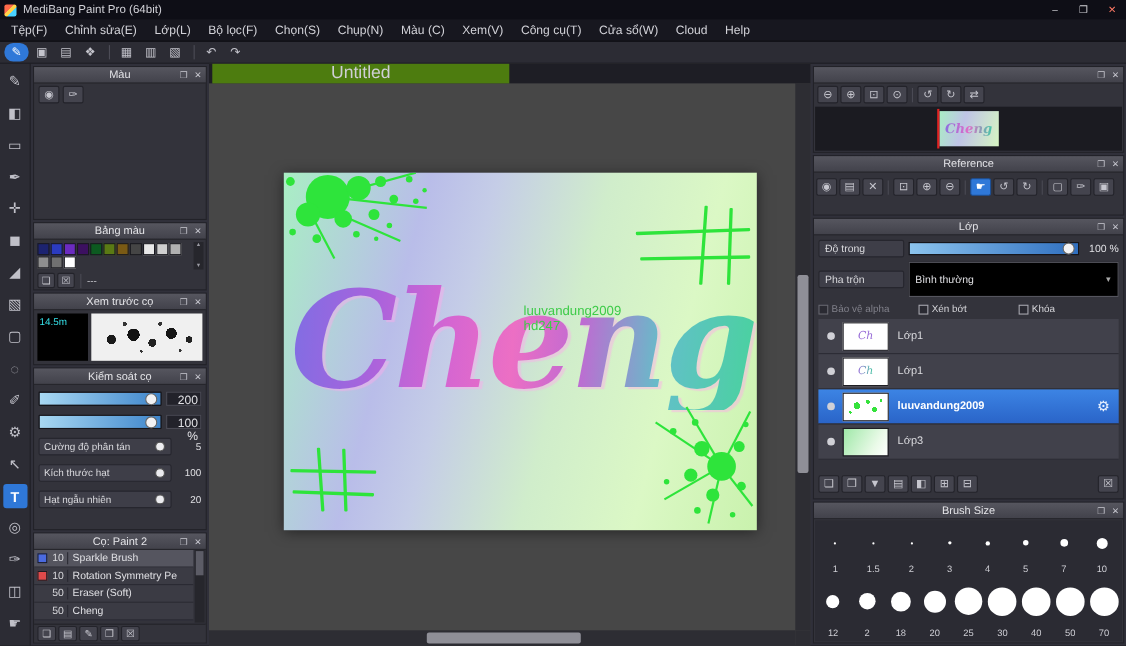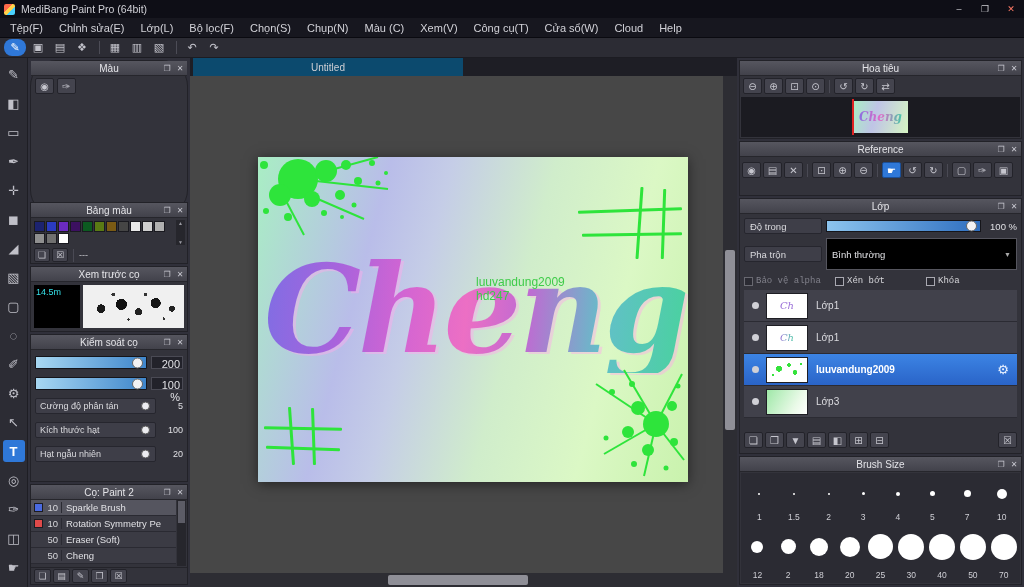--- a/index.html
+++ b/index.html
@@ -31,21 +31,21 @@
 .leftcol { position:absolute; left:28px; top:58px; width:162px; height:529px; background:#30303a; }
 .rightcol { position:absolute; left:737px; top:58px; width:287px; height:529px; background:#30303a; }
 .panel { position:absolute; left:2px; right:2px; background:#33333b; border:1px solid #222228; }
 .p-head { height:15px; background:linear-gradient(#56565f,#42424b); display:flex; align-items:center; position:relative; border-bottom:1px solid #26262c; }
 .p-title { flex:1; text-align:center; font-size:10px; color:#e4e4e8; }
 .p-ico { position:absolute; top:0; height:14px; width:14px; display:flex; align-items:center; justify-content:center; font-size:8px; color:#c8c8d0; }
 .p-ico.pop { right:13px; }
 .p-ico.cls { right:0; }
 
 
-.p-mau { top:2px; height:156px;border-radius:26px; }
+.p-mau { top:2px; height:140px; }
 .mau-body { display:flex; padding:5px 3px 2px 3px; }
 .mau-info { width:40px; font-size:8px; color:#c8c8cc; position:relative; height:84px; }
 .sw-back { position:absolute; left:13px; top:1px; width:14px; height:14px; background:#4464d8; border:1px solid #111; }
 .sw-front { position:absolute; left:5px; top:7px; width:14px; height:14px; background:#49ff4b; border:1px solid #111; }
 .bw-white { position:absolute; left:5px; top:28px; width:9px; height:9px; background:#fff; border:1px solid #111; }
 .bw-black { position:absolute; left:11px; top:34px; width:9px; height:9px; background:#000; border:1px solid #555; }
 .rgb { position:absolute; left:3px; top:48px; line-height:9px; }
 .sv-box { width:84px; height:84px; position:relative; border:1px solid #111;
   background:linear-gradient(to top,#000,rgba(0,0,0,0)),linear-gradient(to right,#fff,#00e400); }
 .sv-marker { position:absolute; left:88%; top:42%; width:9px; height:9px; border:2px solid #fff; border-radius:50%; transform:translate(-50%,-50%); box-shadow:0 0 2px #000; }
@@ -103,21 +103,21 @@
 .co-size { width:16px; text-align:right; color:#d8d8dc; padding-right:3px; border-right:1px solid #2a2a32; flex:none; }
 .co-name { padding-left:4px; white-space:nowrap; overflow:hidden; color:#e0e0e4; }
 .co-scroll { position:absolute; right:1px; top:0; bottom:18px; width:9px; background:#26262c; }
 .co-scroll .thumb { margin:1px; height:22px; background:#5c5c66; }
 .co-foot { position:absolute; left:0; right:0; bottom:0; height:17px; background:#33333b; border-top:1px solid #24242a; display:flex; align-items:center; padding-left:3px; gap:2px; }
 .co-foot .icon-btn { width:17px; height:14px; font-size:9px; }
 
 
 .canvasarea { position:absolute; left:190px; top:58px; width:547px; height:529px; background:#474747; }
 .tabbar { position:absolute; top:0; left:0; right:0; height:18px; background:#1e1e25; }
-.tab { position:absolute; left:3px; top:0; width:270px; height:18px; background:#0c4a6e; color:#cfcfd4; font-size:10px; display:flex; align-items:center; justify-content:center; }
+.tab { position:absolute; left:3px; top:0; width:270px; height:18px; background:#4d7c0f; color:#cfcfd4; font-size:16px; display:flex; align-items:center; justify-content:center; }
 .viewport { position:absolute; left:0; top:18px; right:14px; bottom:14px; background:#474747; overflow:hidden; }
 .artwork { position:absolute; left:68px; top:81px; width:430px; height:325px; box-shadow:0 2px 12px rgba(0,0,0,.5); overflow:hidden;
   background:linear-gradient(105deg,#a9eec4 0%,#b9bde9 26%,#c5cde7 38%,#d0edcb 58%,#dbf8c5 78%,#c9f2ad 100%); }
 .cheng { position:absolute; left:6px; top:88px; font-family:"DejaVu Serif","Liberation Serif",serif; font-style:italic; font-weight:bold; font-size:122px; line-height:1.05; letter-spacing:-3px;
   background:linear-gradient(95deg,#7e6ee4 0%,#a863dc 18%,#d465d2 34%,#ec6fc4 48%,#c06ad2 62%,#62c0c8 80%,#49d29e 100%);
   -webkit-background-clip:text; background-clip:text; color:transparent;
   filter:drop-shadow(3px 2px 0 rgba(255,170,235,.45)); }
 .watermark { position:absolute; left:218px; top:118px; font-size:12px; color:#3ecb49; line-height:14px; z-index:3; }
 .hash { position:absolute; }
 .hash .bar { position:absolute; background:#2ee43b; border-radius:1px; }
@@ -155,21 +155,21 @@
 
 
 .p-lop { top:140px; height:256px; }
 .lop-row { display:flex; align-items:center; margin:4px 4px 0 4px;justify-content:center; }
 .lop-label { width:78px; height:16px; background:#3e3e48; border:1px solid #26262e; font-size:9.5px; display:flex; align-items:center; padding-left:5px; color:#dadade; border-radius:2px; flex:none; }
 .lop-slider { flex:1; height:12px; margin-left:4px; border:1px solid #15151a; background:linear-gradient(90deg,#8cc4ee,#2f6fc0); position:relative; }
 .lop-val { width:36px; text-align:right; font-size:9.5px; color:#e0e0e4; }
 .lop-dd { flex:1; height:32px; margin-left:4px; background:#000000; border:1px solid #55555e; display:flex; align-items:center; font-size:9.5px; padding:0 5px; color:#e0e0e4; }
 .lop-dd .arr { margin-left:auto; font-size:7px; color:#aaa; }
 .lop-checks { display:flex; align-items:center; margin:6px 4px 2px 4px; font-size:9px; }
-.chk { display:flex; align-items:center; gap:3px; flex:1; color:#d5d5d9;font-family:Liberation Mono, monospace; }
+.chk { display:flex; align-items:center; gap:3px; flex:1; color:#d5d5d9; }
 .chk .box { width:9px; height:9px; border:1px solid #a8a8b0; background:#2a2a32; flex:none; }
 .chk.dim { color:#80808a; } .chk.dim .box { border-color:#686870; }
 .layer-list { margin:4px 4px 0 4px; }
 .layer-row { height:32px; background:#41414b; border-bottom:1px solid #2b2b33; display:flex; align-items:center; }
 .layer-row.selected { background:linear-gradient(#3c84e4,#2a64c8); }
 .eye-dot { width:7px; height:7px; border-radius:50%; background:#d0d0d6; margin:0 7px 0 8px; flex:none; }
 .layer-thumb { width:42px; height:26px; background:#fff; border:1px solid #1e1e24; display:flex; align-items:center; justify-content:center; overflow:hidden; flex:none; }
 .layer-thumb span { font-size:10px; font-style:italic; font-family:"DejaVu Serif",serif; }
 .layer-thumb.text-purple span { color:#9a6fd8; }
 .layer-thumb.text-multi span { background:linear-gradient(90deg,#9a6fd8,#3fc89f); -webkit-background-clip:text; background-clip:text; color:transparent; }
@@ -489,21 +489,20 @@
     <div class="h-scroll">
       <div class="h-thumb"></div>
     </div>
     <div class="sb-corner"></div>
   </div>
 
   <div class="rightcol">
 
     <div class="panel p-nav">
       <div class="p-head">
-        <span class="p-title">Hoa tiêu</span>
         <span class="p-ico pop">❐</span>
         <span class="p-ico cls">✕</span>
       </div>
       <div class="nav-tools">
           <span class="icon-btn">⊖</span>
           <span class="icon-btn">⊕</span>
           <span class="icon-btn">⊡</span>
           <span class="icon-btn">⊙</span>
           <span class="v-sep"></span>
           <span class="icon-btn">↺</span>

